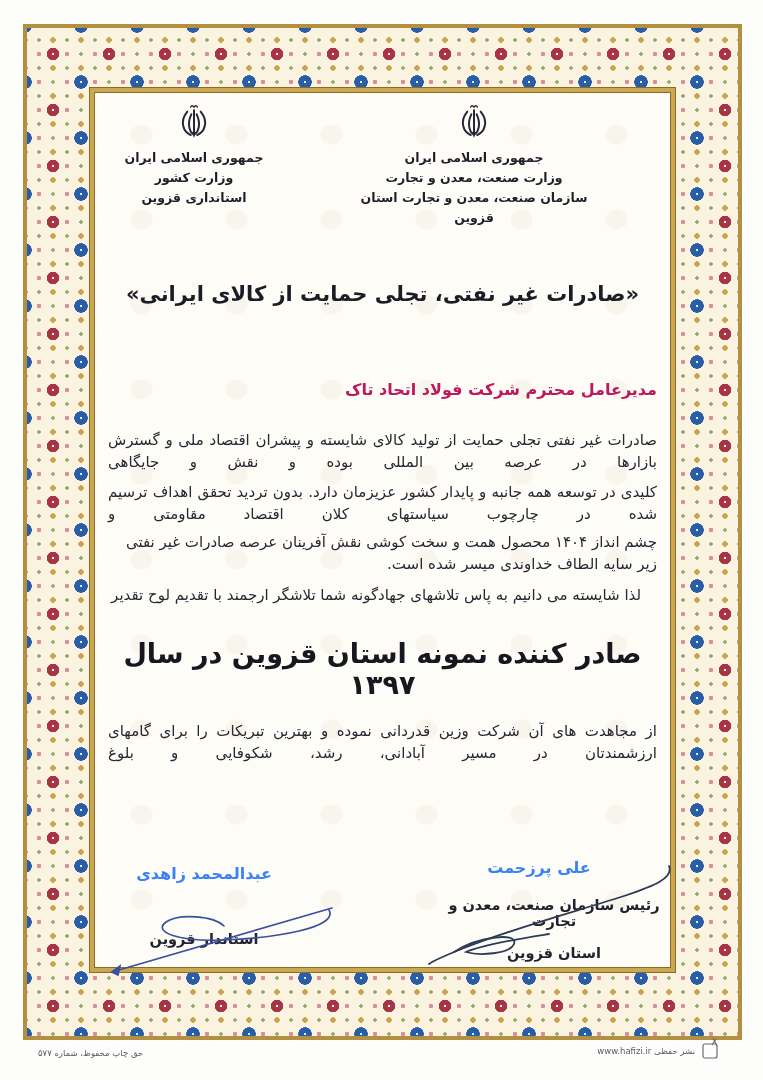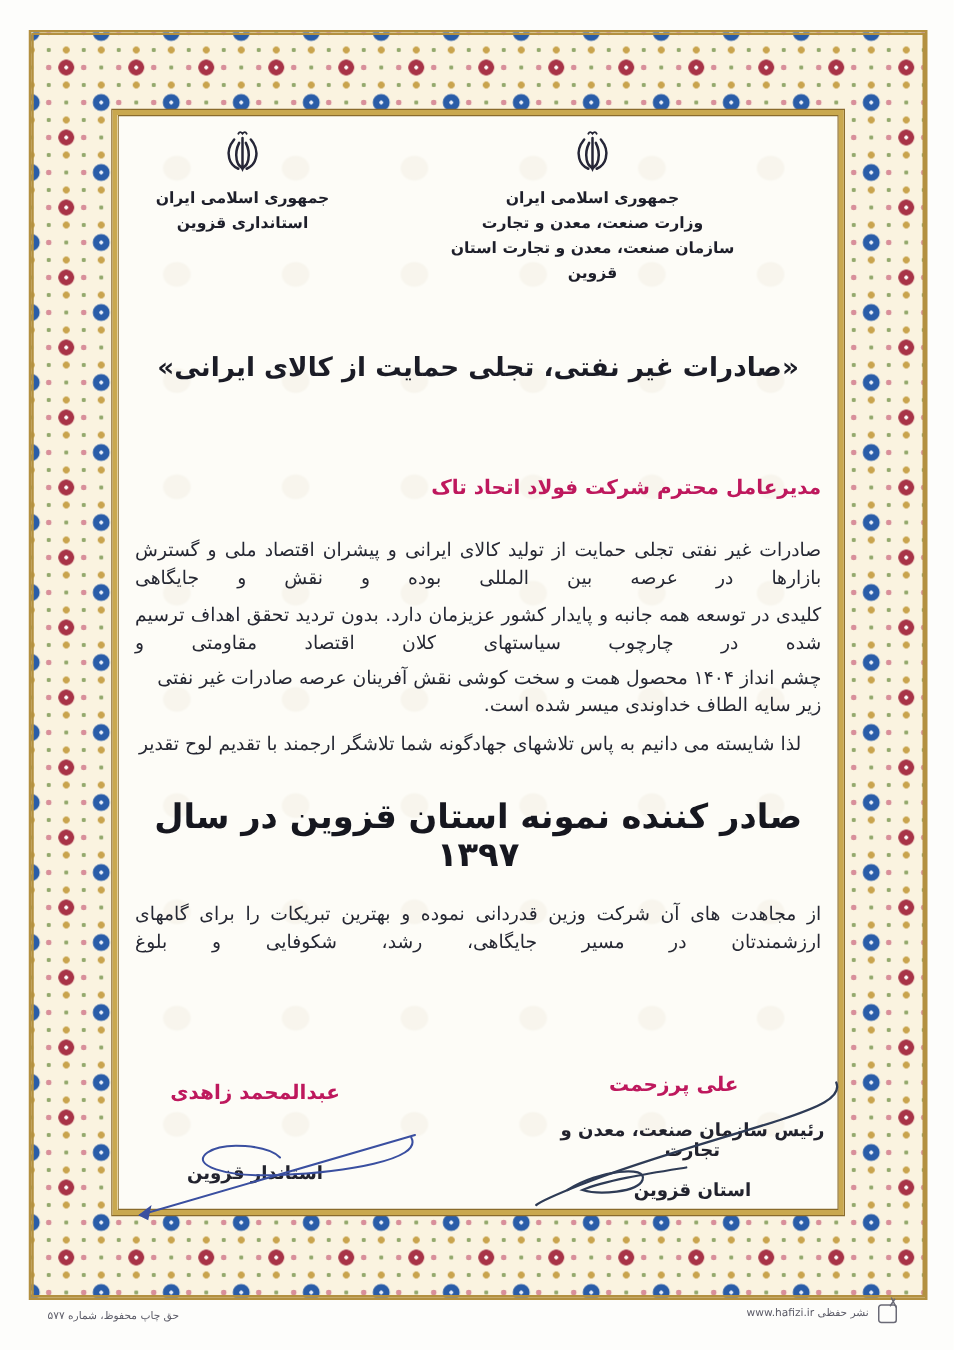--- a/index.html
+++ b/index.html
@@ -40,21 +40,21 @@
   .rtl{direction:rtl;unicode-bidi:embed;}
   .center{text-align:center;}
   .hdr{font-size:12.5px;font-weight:600;line-height:20px;color:#1e1f2a;}
   .emblem{display:block;margin:0 auto 4px auto;}
   .slogan{font-size:21px;font-weight:700;color:#1b1c26;letter-spacing:-.2px;}
   .addressee{font-size:16px;font-weight:700;color:#be185d;}
   .bodyline{font-size:15px;line-height:22px;color:#262833;right:14px;left:14px;}
   .stretch{text-align:justify;text-align-last:justify;}
   .rightline{text-align:right;}
   .award{font-size:27px;font-weight:700;color:#16171f;text-align:center;}
-  .sig-name{font-size:16px;font-weight:700;color:#be185d;}
+  .sig-name{font-size:16px;font-weight:700;color:#3b82f6;}
   .sig-title{font-size:14.5px;font-weight:600;color:#22232e;}
   .footnote{font-size:8.5px;color:#5a5a66;}
   svg{display:block;}
 </style>
 </head>
 <body>
 
 <div class="page">
 
   <div class="band"></div>
@@ -84,35 +84,36 @@
           <path d="M20 13 Q11 24 14 35 Q16 44 25 48"></path>
           <path d="M40 13 Q49 24 46 35 Q44 44 35 48"></path>
           <path d="M26 17 Q21 27 23 37 Q24 43 28 46"></path>
           <path d="M34 17 Q39 27 37 37 Q36 43 32 46"></path>
           <path d="M30 11 L30 44"></path>
           <path d="M25 6 Q27 2 30 6 Q33 2 35 6" stroke-width="2.2"></path>
         </g>
         <path d="M30 52 L26.5 44 L33.5 44 Z" fill="#262637"></path>
       </svg>
       <div>جمهوری اسلامی ایران</div>
+      <div>وزارت کشور</div>
       <div>استانداری قزوین</div>
     </div>
 
     <div class="abs center slogan" style="top:190px;left:0;right:0;">«صادرات غیر نفتی، تجلی حمایت از کالای ایرانی»</div>
 
     <div class="abs addressee rightline" style="top:288px;right:14px;left:14px;">مدیرعامل محترم شرکت فولاد اتحاد تاک</div>
 
-    <div class="abs bodyline stretch" style="top:337px;">صادرات غیر نفتی تجلی حمایت از تولید کالای ایرانی و پیشران اقتصاد ملی و گسترش بازارها در عرصه بین المللی بوده و نقش و جایگاهی</div>
+    <div class="abs bodyline stretch" style="top:337px;">صادرات غیر نفتی تجلی حمایت از تولید کالای شایسته و پیشران اقتصاد ملی و گسترش بازارها در عرصه بین المللی بوده و نقش و جایگاهی</div>
     <div class="abs bodyline stretch" style="top:389px;">کلیدی در توسعه همه جانبه و پایدار کشور عزیزمان دارد. بدون تردید تحقق اهداف ترسیم شده در چارچوب سیاستهای کلان اقتصاد مقاومتی و</div>
     <div class="abs bodyline rightline" style="top:439px;">چشم انداز ۱۴۰۴ محصول همت و سخت کوشی نقش آفرینان عرصه صادرات غیر نفتی زیر سایه الطاف خداوندی میسر شده است.</div>
     <div class="abs bodyline rightline" style="top:492px;right:30px;">لذا شایسته می دانیم به پاس تلاشهای جهادگونه شما تلاشگر ارجمند با تقدیم لوح تقدیر</div>
 
     <div class="abs center award" style="top:546px;left:0;right:0;">صادر کننده نمونه استان قزوین در سال ۱۳۹۷</div>
 
-    <div class="abs bodyline stretch" style="top:628px;">از مجاهدت های آن شرکت وزین قدردانی نموده و بهترین تبریکات را برای گامهای ارزشمندتان در مسیر جایگاهی، رشد، شکوفایی و بلوغ</div>
+    <div class="abs bodyline stretch" style="top:628px;">از مجاهدت های آن شرکت وزین قدردانی نموده و بهترین تبریکات را برای گامهای ارزشمندتان در مسیر آبادانی، رشد، شکوفایی و بلوغ</div>
 
     <div class="abs center" style="top:766px;left:340px;width:240px;">
       <div class="sig-name" style="text-align:right;padding-left:30px;text-align:center;margin-right:60px;">علی پرزحمت</div>
       <div class="sig-title" style="margin-top:20px;">رئیس سازمان صنعت، معدن و تجارت</div>
       <div class="sig-title" style="margin-top:16px;">استان قزوین</div>
     </div>
     <svg class="abs" style="top:756px;left:330px;" width="255" height="125" viewBox="0 0 255 125">
       <g fill="none" stroke="#2e3b55" stroke-width="1.8" stroke-linecap="round">
         <path d="M245 18 C 250 30 230 38 200 48 C 150 64 90 80 40 100 C 25 106 10 112 5 116"></path>
         <path d="M30 104 C 55 88 95 84 90 96 C 86 106 55 108 42 104 C 60 96 100 90 125 86"></path>

